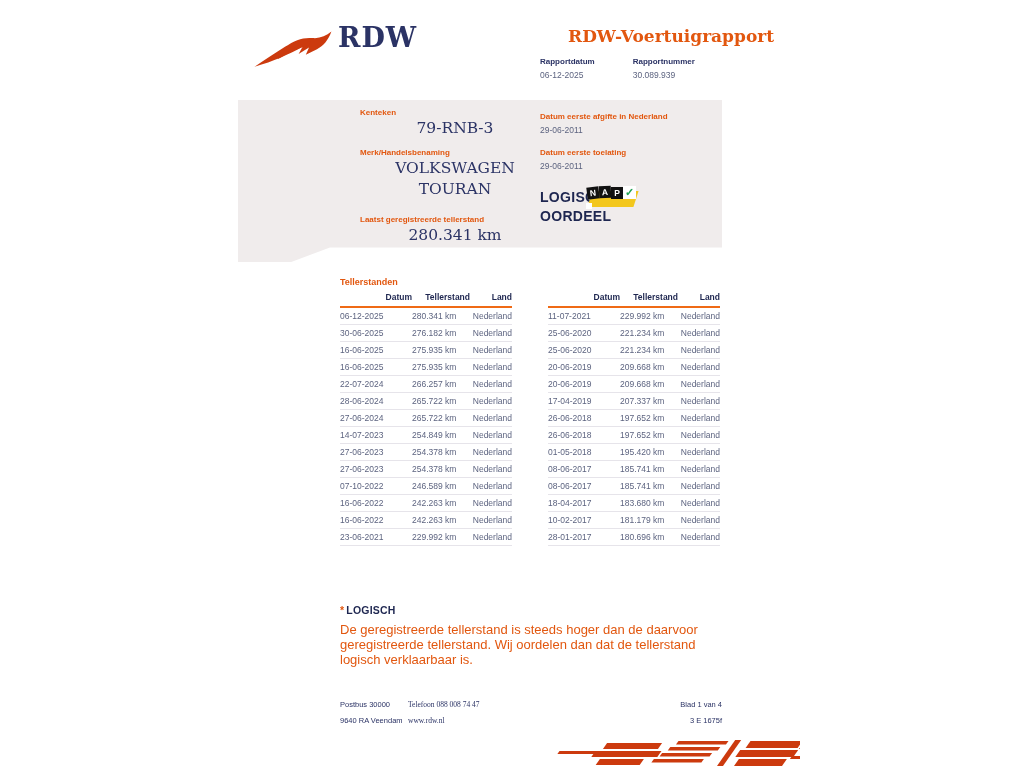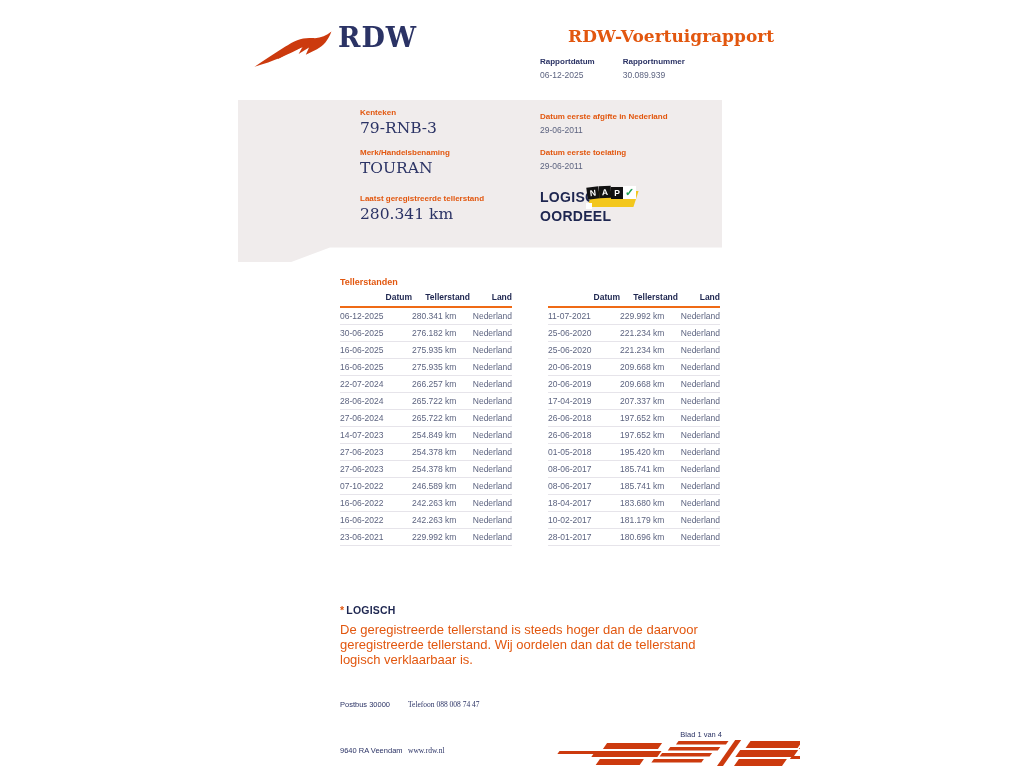--- a/index.html
+++ b/index.html
@@ -23,36 +23,36 @@
   .logo-text{
     position:absolute;left:338px;top:22px;
     font-family:"DejaVu Serif",serif;font-size:27px;font-weight:600;
     color:var(--navy);letter-spacing:1px;
   }
   .report-title{
     position:absolute;left:568px;top:26px;
     font-family:"DejaVu Serif",serif;font-size:17px;font-weight:700;
     color:var(--orange);
   }
-  .report-meta{position:absolute;left:540px;top:57px;display:flex;gap:28px;align-items:center;}
+  .report-meta{position:absolute;left:540px;top:57px;display:flex;gap:38px;align-items:center;}
   .meta-label{font-size:8px;font-weight:700;color:var(--navy);}
   .meta-value{font-size:8.5px;color:var(--cell);margin-top:4px;}
   
   .vehicle-panel{
     position:absolute;left:238px;top:100px;width:484px;height:162px;
     background:var(--panel);
     clip-path:polygon(0 0,100% 0,100% 91%,19% 91%,11% 100%,0 100%);
   }
   .vp-left{position:absolute;left:102px;top:8px;width:190px;margin-left:20px;}
   .vp-right{position:absolute;left:302px;top:12px;width:180px;}
   .field-label{font-size:8px;font-weight:700;color:var(--orange);margin-top:10px;}
   .field-label:first-child{margin-top:0;}
   .big-value{
     font-family:"DejaVu Serif",serif;font-size:15.5px;color:var(--navy);
-    margin-top:2px;line-height:19px;
+    margin-top:2px;line-height:19px;text-align:center;
   }
   .small-value{font-size:8.5px;color:var(--cell);margin-top:4px;}
   .oordeel{
     margin-top:17px;font-size:14px;font-weight:800;color:#1e2650;
     line-height:19px;letter-spacing:.3px;
   }
   .nap-logo{position:absolute;left:346px;top:85px;width:54px;height:26px;}
   .nap-yellow{
     position:absolute;left:6px;top:6px;width:46px;height:16px;
     background:var(--nap-yellow);transform:skewX(-18deg);
@@ -91,21 +91,21 @@
   
   .footnote{position:absolute;left:340px;top:604px;width:395px;}
   .footnote-head{font-size:10.5px;font-weight:800;color:#1e2650;letter-spacing:.2px;}
   .footnote-head .ast{color:var(--orange);margin-right:2px;}
   .footnote-body{margin-top:6px;font-size:13px;line-height:15px;color:var(--orange);}
   
   .footer{position:absolute;left:340px;top:700px;width:382px;font-size:7.5px;color:var(--navy);}
   .footer .row{display:flex;margin-bottom:7px;}
   .footer .col-a{width:68px;}
   .footer .col-b{flex:1;font-family:Liberation Serif, serif;}
-  .footer .col-c{text-align:right;margin-top:30px;}
+  .footer .col-c{text-align:right;}
   
   .bottom-pattern{position:absolute;left:550px;top:736px;width:250px;height:34px;}
 </style>
 </head>
 <body>
 
 <div class="page">
 
   <svg class="logo-feather" viewBox="0 0 100 55" aria-hidden="true">
     <path fill="#cc3a0e" d="M2 51 C 26 44 44 36 62 26 L 57 35 L 70 27 L 66 36 L 80 29
@@ -125,20 +125,21 @@
       <div class="meta-label">Rapportnummer</div>
       <div class="meta-value">30.089.939</div>
     </div>
   </div>
 
   <div class="vehicle-panel">
     <div class="vp-left">
       <div class="field-label">Kenteken</div>
       <div class="big-value">79-RNB-3</div>
       <div class="field-label">Merk/Handelsbenaming</div>
+      <div class="big-value">VOLKSWAGEN</div>
       <div class="big-value">TOURAN</div>
       <div class="field-label" style="margin-top:16px">Laatst geregistreerde tellerstand</div>
       <div class="big-value">280.341 km</div>
     </div>
     <div class="vp-right">
       <div class="field-label">Datum eerste afgifte in Nederland</div>
       <div class="small-value">29-06-2011</div>
       <div class="field-label" style="margin-top:13px">Datum eerste toelating</div>
       <div class="small-value">29-06-2011</div>
       <div class="oordeel">

